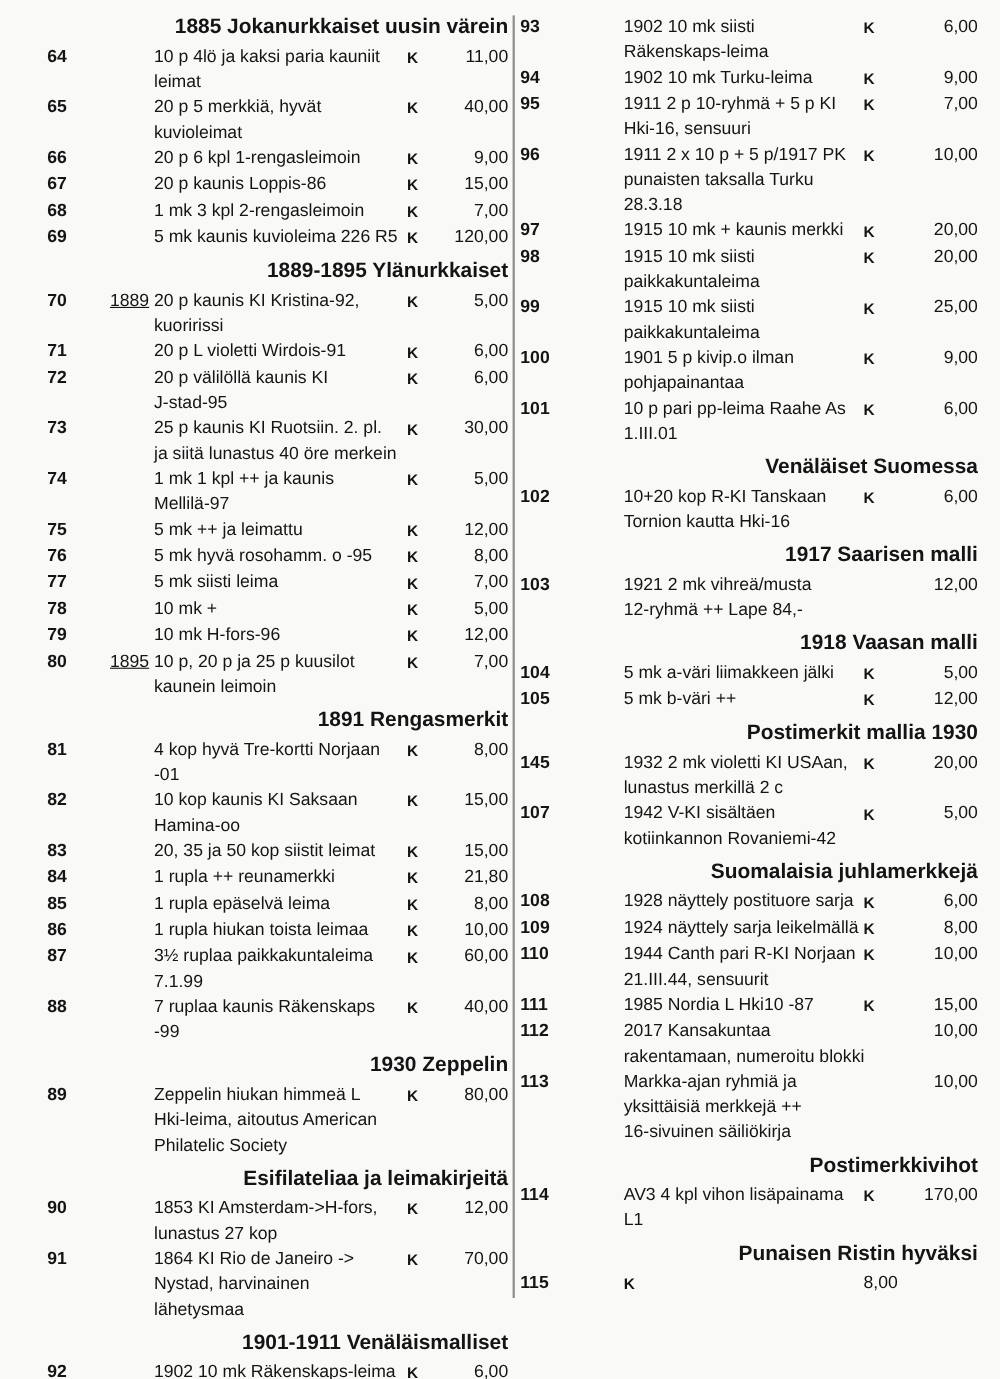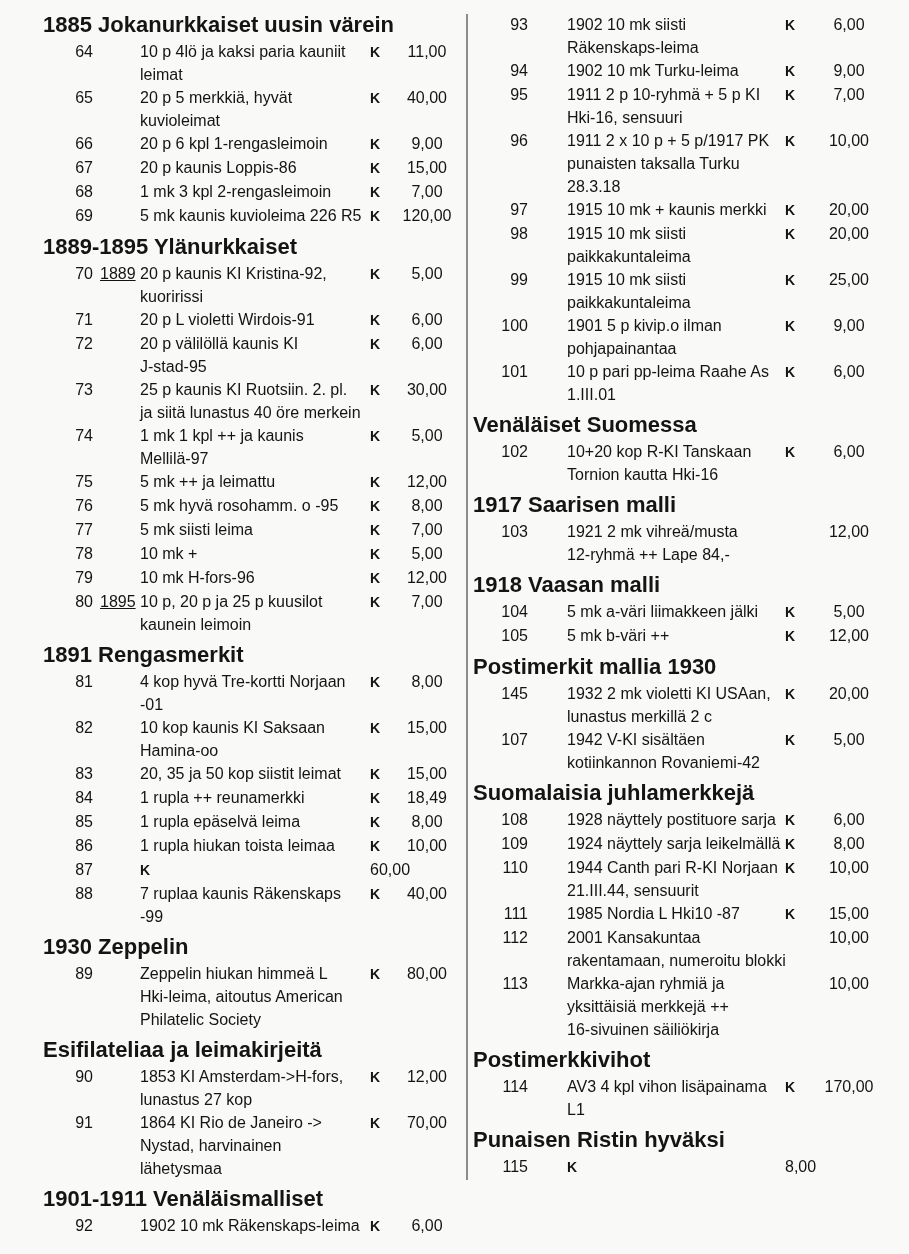--- a/index.html
+++ b/index.html
@@ -26,43 +26,44 @@
   }
   .columns {
     display: flex;
     padding-top: 13px;
   }
   .column { box-sizing: border-box; }
   .column-left  { width: 466px; padding-left: 43px; padding-right: 4px; }
   .column-right { width: 443px; padding-left: 7px;  padding-right: 20px; }
 
   .section-header {
-    font-size: 22px;
+    font-size: 19px;
     font-weight: 700;
     line-height: 24px;
     margin: 7px 0 3px 0;
     white-space: nowrap;
+    text-align: right;
   }
   .column > .section-header:first-child { margin-top: 0; }
 
   .lot-row {
     display: grid;
     grid-template-columns: 50px 47px 230px 22px 1fr;
     align-items: start;
     font-size: 16px;
     line-height: 23px;
   }
   .column-right .lot-row {
     grid-template-columns: 55px 39px 218px 24px 1fr;
   }
-  .lot-num   { font-weight: 400; text-align: right; }
+  .lot-num   { font-weight: 700; }
   .lot-year  { padding-left: 7px; text-decoration: underline; }
   .lot-desc  { white-space: pre; }
   .lot-grade { font-weight: 700; font-size: 14px; line-height: 23px; padding-top: 1px; }
-  .lot-price { text-align: center; }
+  .lot-price { text-align: right; }
 </style>
 </head>
 <body>
 
 <div class="page">
   <div class="column-divider"></div>
   <div class="columns">
     <div class="column column-left">
   <div class="section-header">
     <span>1885 Jokanurkkaiset uusin värein</span>
@@ -243,21 +244,21 @@
     <span class="lot-desc">20, 35 ja 50 kop siistit leimat</span>
     <span class="lot-grade">K</span>
     <span class="lot-price">15,00</span>
   </div>
 
   <div class="lot-row">
     <span class="lot-num">84</span>
     <span class="lot-year"></span>
     <span class="lot-desc">1 rupla ++ reunamerkki</span>
     <span class="lot-grade">K</span>
-    <span class="lot-price">18,49</span>
+    <span class="lot-price">21,80</span>
   </div>
 
   <div class="lot-row">
     <span class="lot-num">85</span>
     <span class="lot-year"></span>
     <span class="lot-desc">1 rupla epäselvä leima</span>
     <span class="lot-grade">K</span>
     <span class="lot-price">8,00</span>
   </div>
 
@@ -265,20 +266,22 @@
     <span class="lot-num">86</span>
     <span class="lot-year"></span>
     <span class="lot-desc">1 rupla hiukan toista leimaa</span>
     <span class="lot-grade">K</span>
     <span class="lot-price">10,00</span>
   </div>
 
   <div class="lot-row">
     <span class="lot-num">87</span>
     <span class="lot-year"></span>
+    <span class="lot-desc">3½ ruplaa paikkakuntaleima
+7.1.99</span>
     <span class="lot-grade">K</span>
     <span class="lot-price">60,00</span>
   </div>
 
   <div class="lot-row">
     <span class="lot-num">88</span>
     <span class="lot-year"></span>
     <span class="lot-desc">7 ruplaa kaunis Räkenskaps
 -99</span>
     <span class="lot-grade">K</span>
@@ -516,21 +519,21 @@
     <span class="lot-num">111</span>
     <span class="lot-year"></span>
     <span class="lot-desc">1985 Nordia L Hki10 -87</span>
     <span class="lot-grade">K</span>
     <span class="lot-price">15,00</span>
   </div>
 
   <div class="lot-row">
     <span class="lot-num">112</span>
     <span class="lot-year"></span>
-    <span class="lot-desc">2001 Kansakuntaa
+    <span class="lot-desc">2017 Kansakuntaa
 rakentamaan, numeroitu blokki</span>
     <span class="lot-grade"></span>
     <span class="lot-price">10,00</span>
   </div>
 
   <div class="lot-row">
     <span class="lot-num">113</span>
     <span class="lot-year"></span>
     <span class="lot-desc">Markka-ajan ryhmiä ja
 yksittäisiä merkkejä ++

